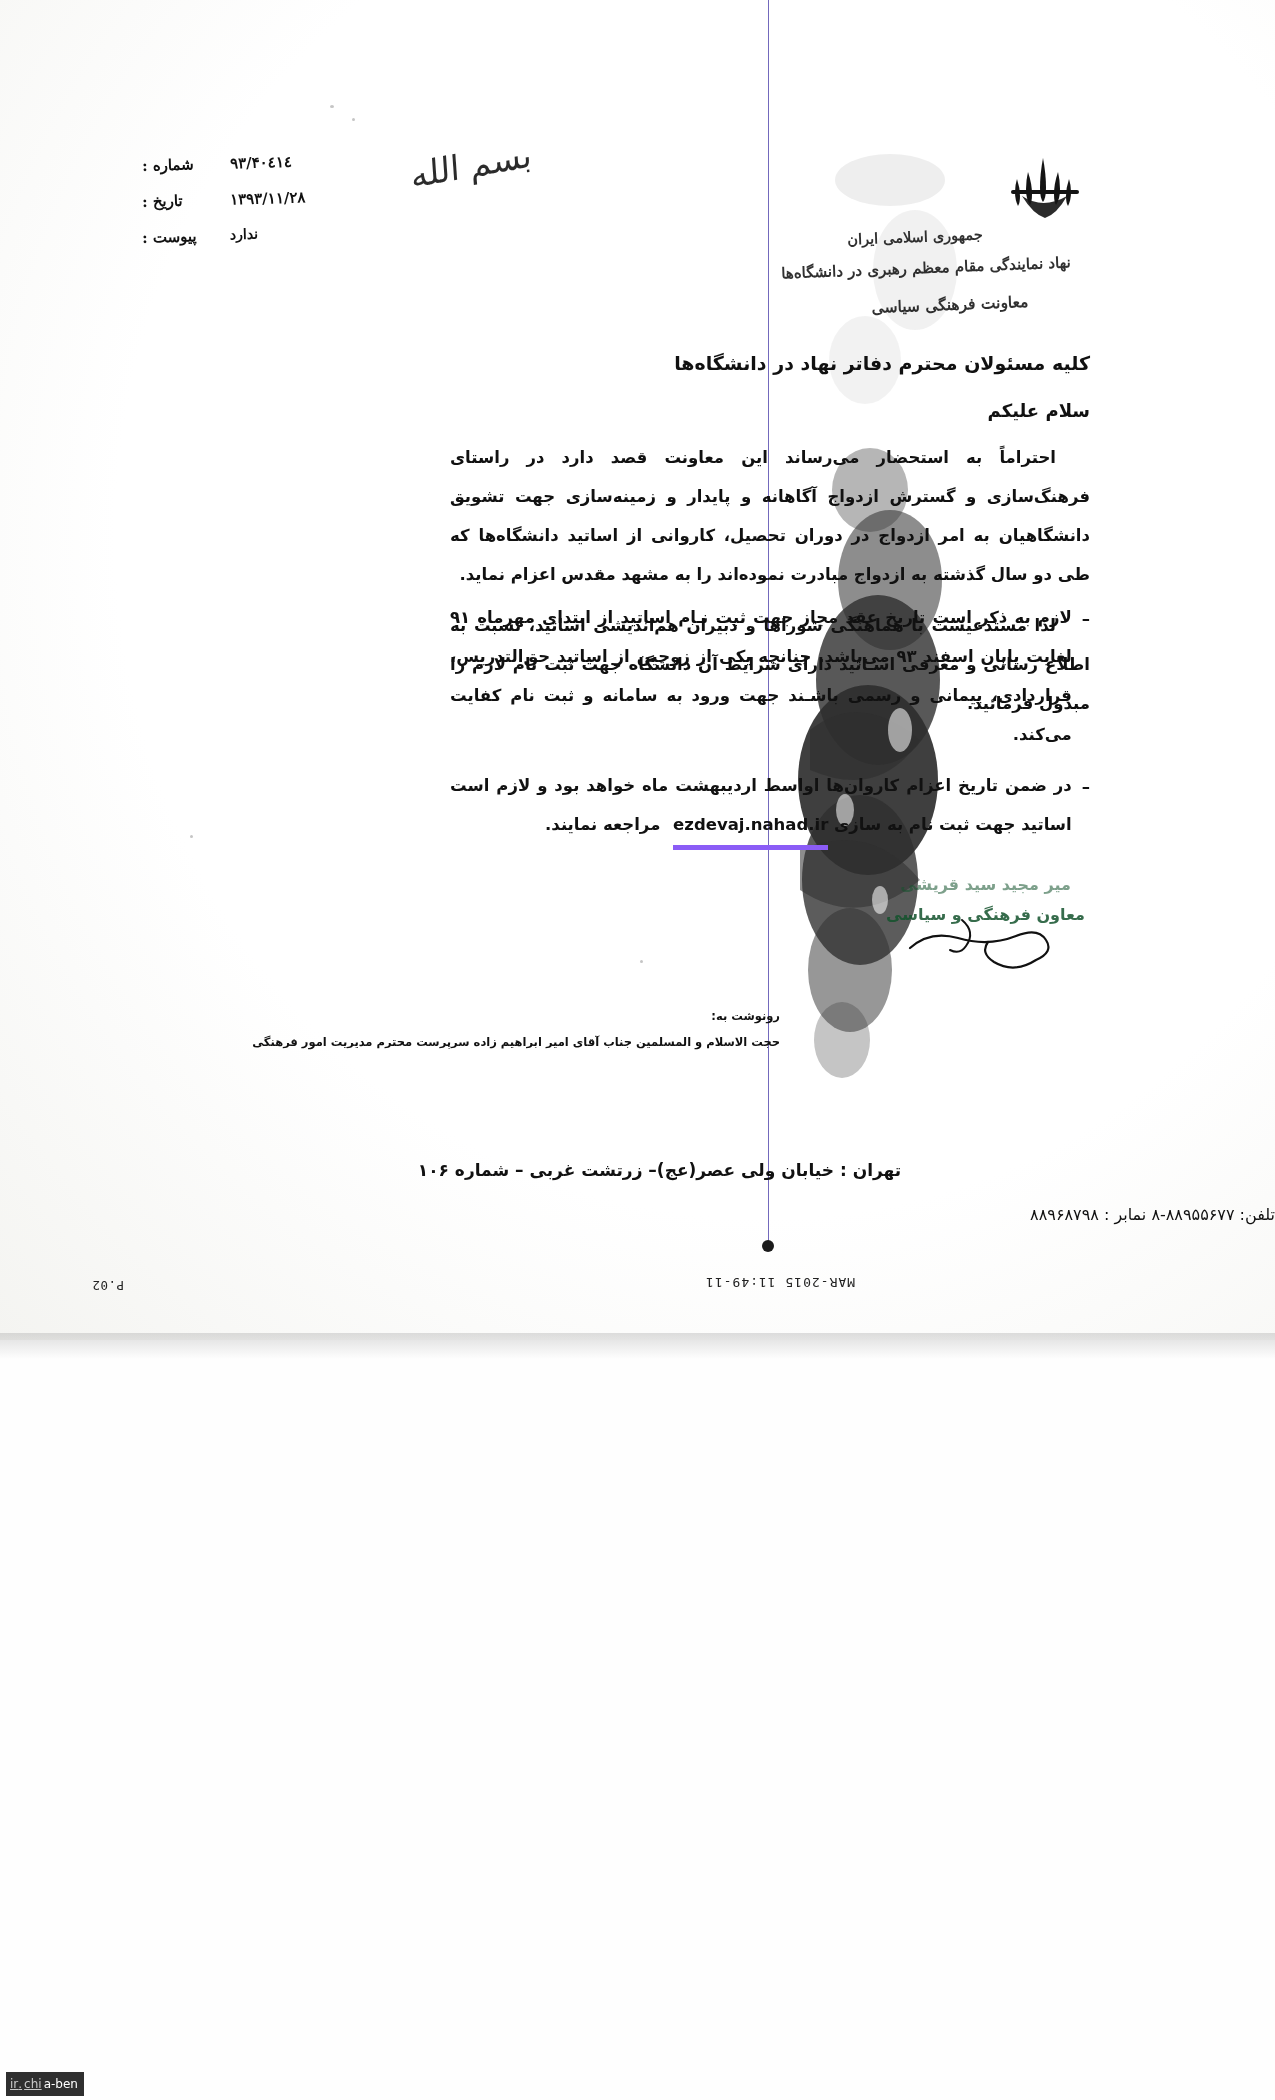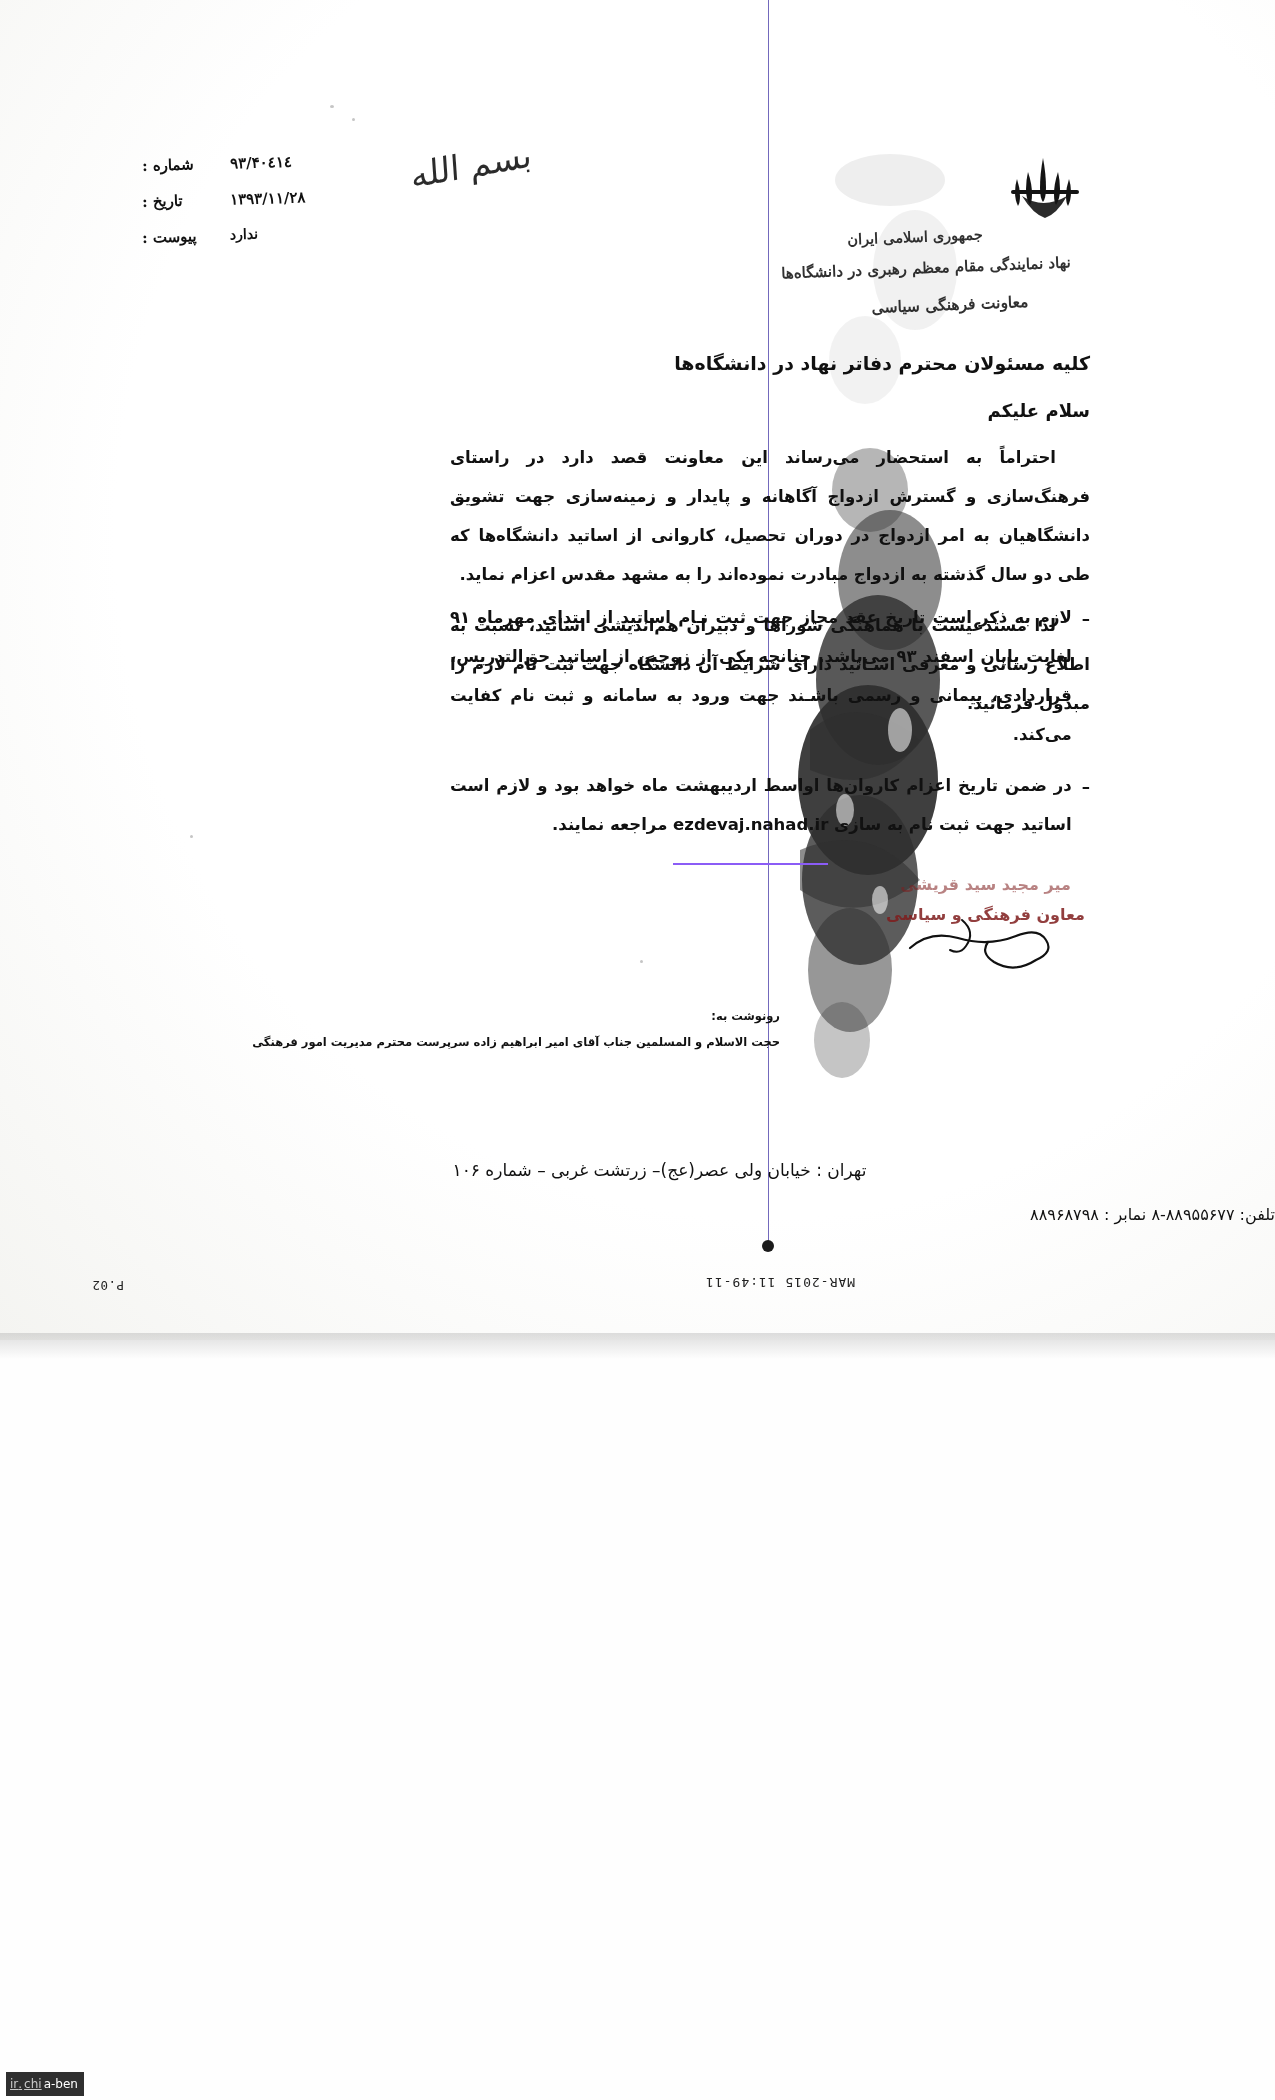--- a/index.html
+++ b/index.html
@@ -210,31 +210,32 @@
   }
   .bullet .dash {
     flex: 0 0 auto;
     padding-top: 1px;
   }
   .bullet .btxt { flex: 1 1 auto; }
   .url {
     direction: ltr;
     display: inline-block;
     unicode-bidi: embed;
-    border-bottom: 2px solid #8b5cf6;
-    padding-bottom: 19px;
+    border-bottom: 5px solid #8b5cf6;
+    padding-bottom: 1px;
+    margin-left: 7px;
   }
 
   
   .sig-block {
     position: absolute;
     right: 190px;
     top: 870px;
     text-align: center;
-    color: #7f1d1d;
+    color: #14532d;
     font-size: 16px;
     font-weight: 700;
     line-height: 30px;
   }
   .sig-name { opacity: .55; filter: blur(.4px); }
   .sig-title { opacity: .85; }
   .sig-scribble {
     position: absolute;
     right: 195px;
     top: 890px;
@@ -257,21 +258,21 @@
   .cc-item { white-space: nowrap; }
 
   
   .footer-addr {
     position: absolute;
     left: 0;
     right: 0;
     top: 1160px;
     text-align: center;
     font-size: 17px;
-    font-weight: 400;
+    font-weight: 700;
     color: #111;
     padding-left: 44px;
   }
   .footer-phone {
     position: absolute;
     left: 0;
     right: 0;
     top: 1205px;
     text-align: right;
     font-size: 16px;

